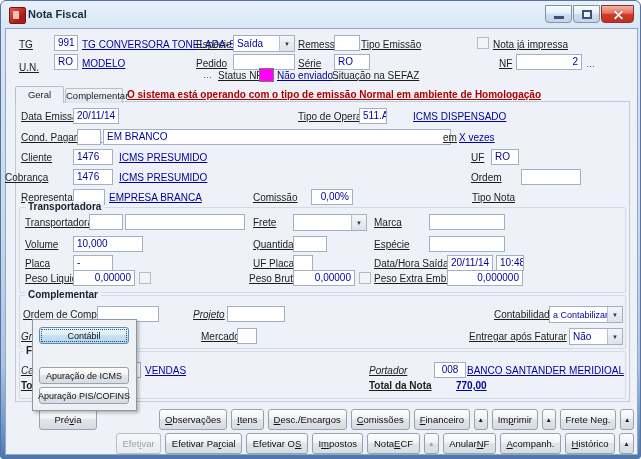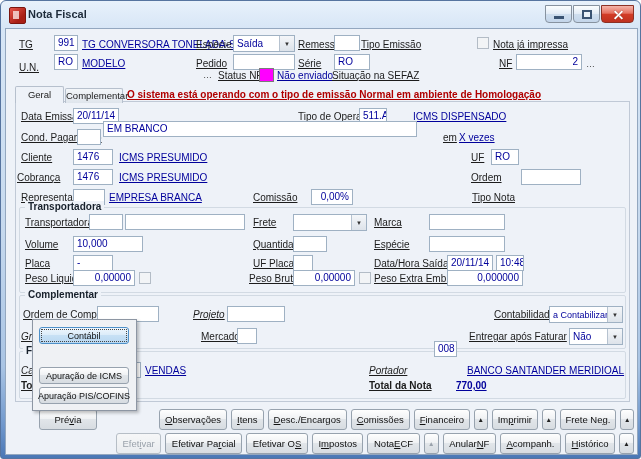--- a/index.html
+++ b/index.html
@@ -120,31 +120,31 @@
   <div class="lbl red" style="left:126px;top:88px">O sistema está operando com o tipo de emissão Normal em ambiente de Homologação</div>
 
   <div class="lbl" style="left:20px;top:110px">Data Emissão</div>
   <div class="box" style="left:72px;top:107px;width:46px">20/11/14</div>
   <div class="lbl" style="left:297px;top:110px">Tipo de Operação</div>
   <div class="box" style="left:358px;top:107px;width:28px">511.AA</div>
   <div class="lbl v" style="left:412px;top:110px">ICMS DISPENSADO</div>
 
   <div class="lbl" style="left:20px;top:131px">Cond. Pagamento</div>
   <div class="box" style="left:76px;top:128px;width:24px"></div>
-  <div class="box" style="left:102px;top:120px;width:314px">EM BRANCO</div>
+  <div class="box" style="left:102px;top:128px;width:348px">EM BRANCO</div>
   <div class="lbl" style="left:442px;top:131px">em</div>
   <div class="lbl v" style="left:458px;top:131px">X vezes</div>
 
   <div class="lbl" style="left:20px;top:151px">Cliente</div>
   <div class="box" style="left:72px;top:148px;width:40px">1476</div>
   <div class="lbl v" style="left:118px;top:151px">ICMS PRESUMIDO</div>
   <div class="lbl" style="left:470px;top:151px">UF</div>
   <div class="box" style="left:490px;top:148px;width:28px">RO</div>
 
-  <div class="lbl" style="left:16px;top:171px">Cobrança</div>
+  <div class="lbl" style="left:4px;top:171px">Cobrança</div>
   <div class="box" style="left:72px;top:168px;width:40px">1476</div>
   <div class="lbl v" style="left:118px;top:171px">ICMS PRESUMIDO</div>
   <div class="lbl" style="left:470px;top:171px">Ordem</div>
   <div class="box" style="left:520px;top:168px;width:60px"></div>
 
   <div class="lbl" style="left:20px;top:191px">Representante</div>
   <div class="box" style="left:72px;top:188px;width:32px"></div>
   <div class="lbl v" style="left:108px;top:191px">EMPRESA BRANCA</div>
   <div class="lbl" style="left:252px;top:191px">Comissão</div>
   <div class="box r" style="left:310px;top:188px;width:42px">0,00%</div>
@@ -206,21 +206,21 @@
     <span class="cv">Não</span>
       <span class="ca">▼</span>
   </div>
 
   <div class="grp" style="left:18px;top:350px;width:605px;height:46px"></div>
   <div class="gt" style="left:22px;top:344px">Fi</div>
   <div class="lbl it" style="left:20px;top:364px">Ca</div>
   <div class="box" style="left:112px;top:361px;width:28px"></div>
   <div class="lbl v" style="left:144px;top:364px">VENDAS</div>
   <div class="lbl it" style="left:368px;top:364px">Portador</div>
-  <div class="box c" style="left:433px;top:340px;width:23px">008</div>
+  <div class="box c" style="left:433px;top:361px;width:32px">008</div>
   <div class="lbl v" style="left:466px;top:364px">BANCO SANTANDER MERIDIOAL</div>
   <div class="lbl b" style="left:20px;top:379px">To</div>
   <div class="lbl b" style="left:368px;top:379px">Total da Nota</div>
   <div class="lbl b v" style="left:455px;top:379px">770,00</div>
 
   <div class="popup">
     <div class="btn pbtn focus" style="top:7px">Contábil</div>
     <div class="btn pbtn" style="top:47px">Apuração de ICMS</div>
     <div class="btn pbtn" style="top:67px">Apuração PIS/COFINS</div>
   </div>

